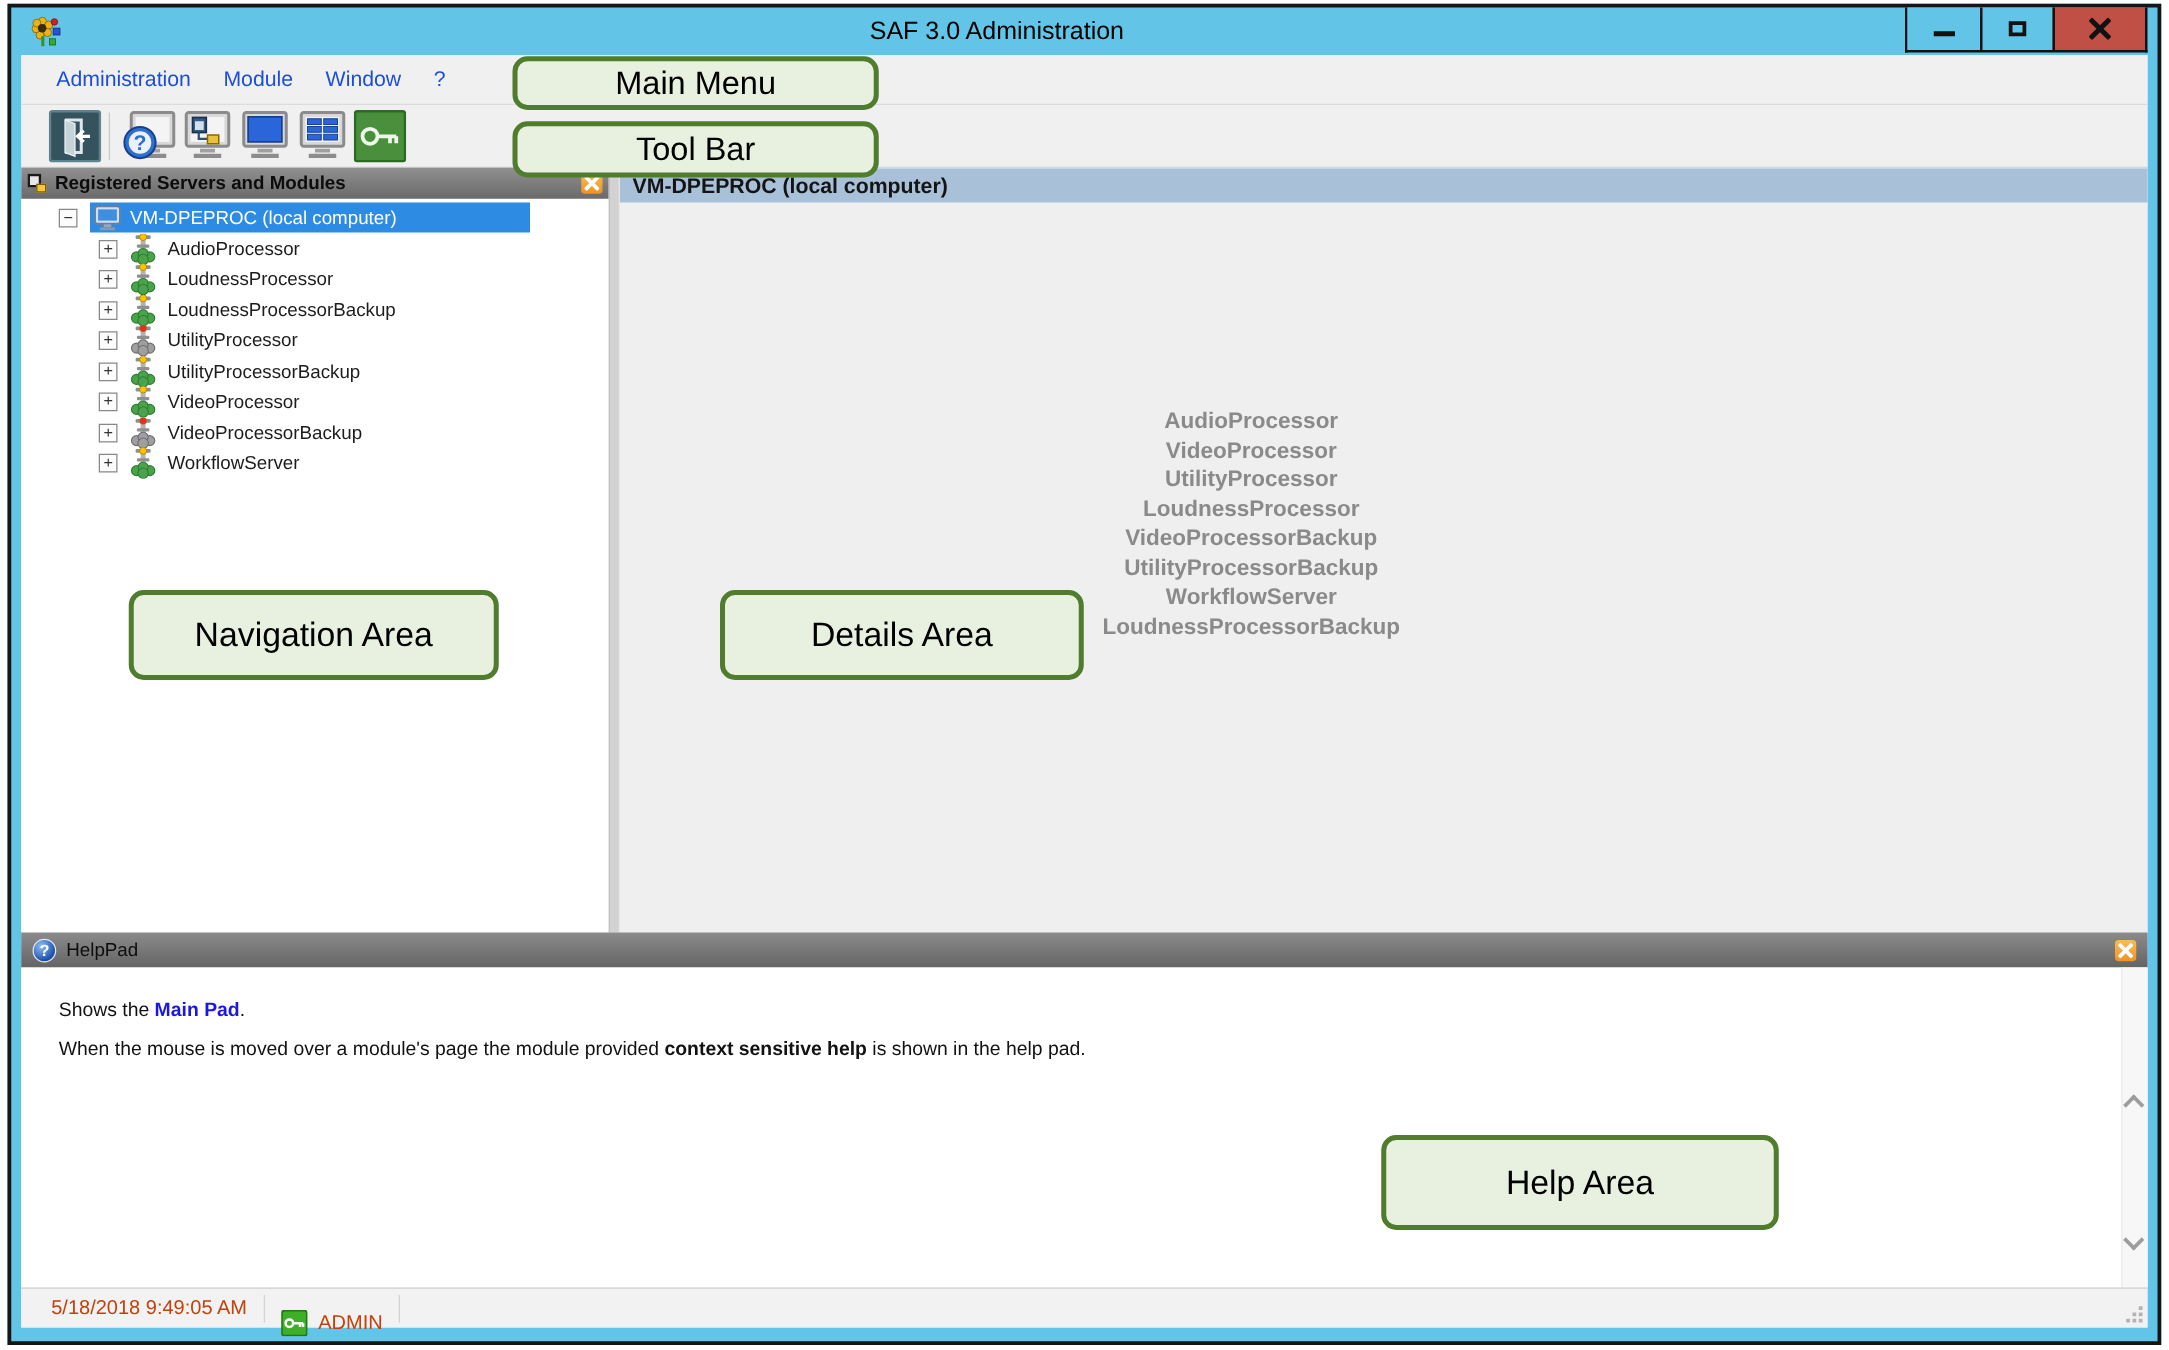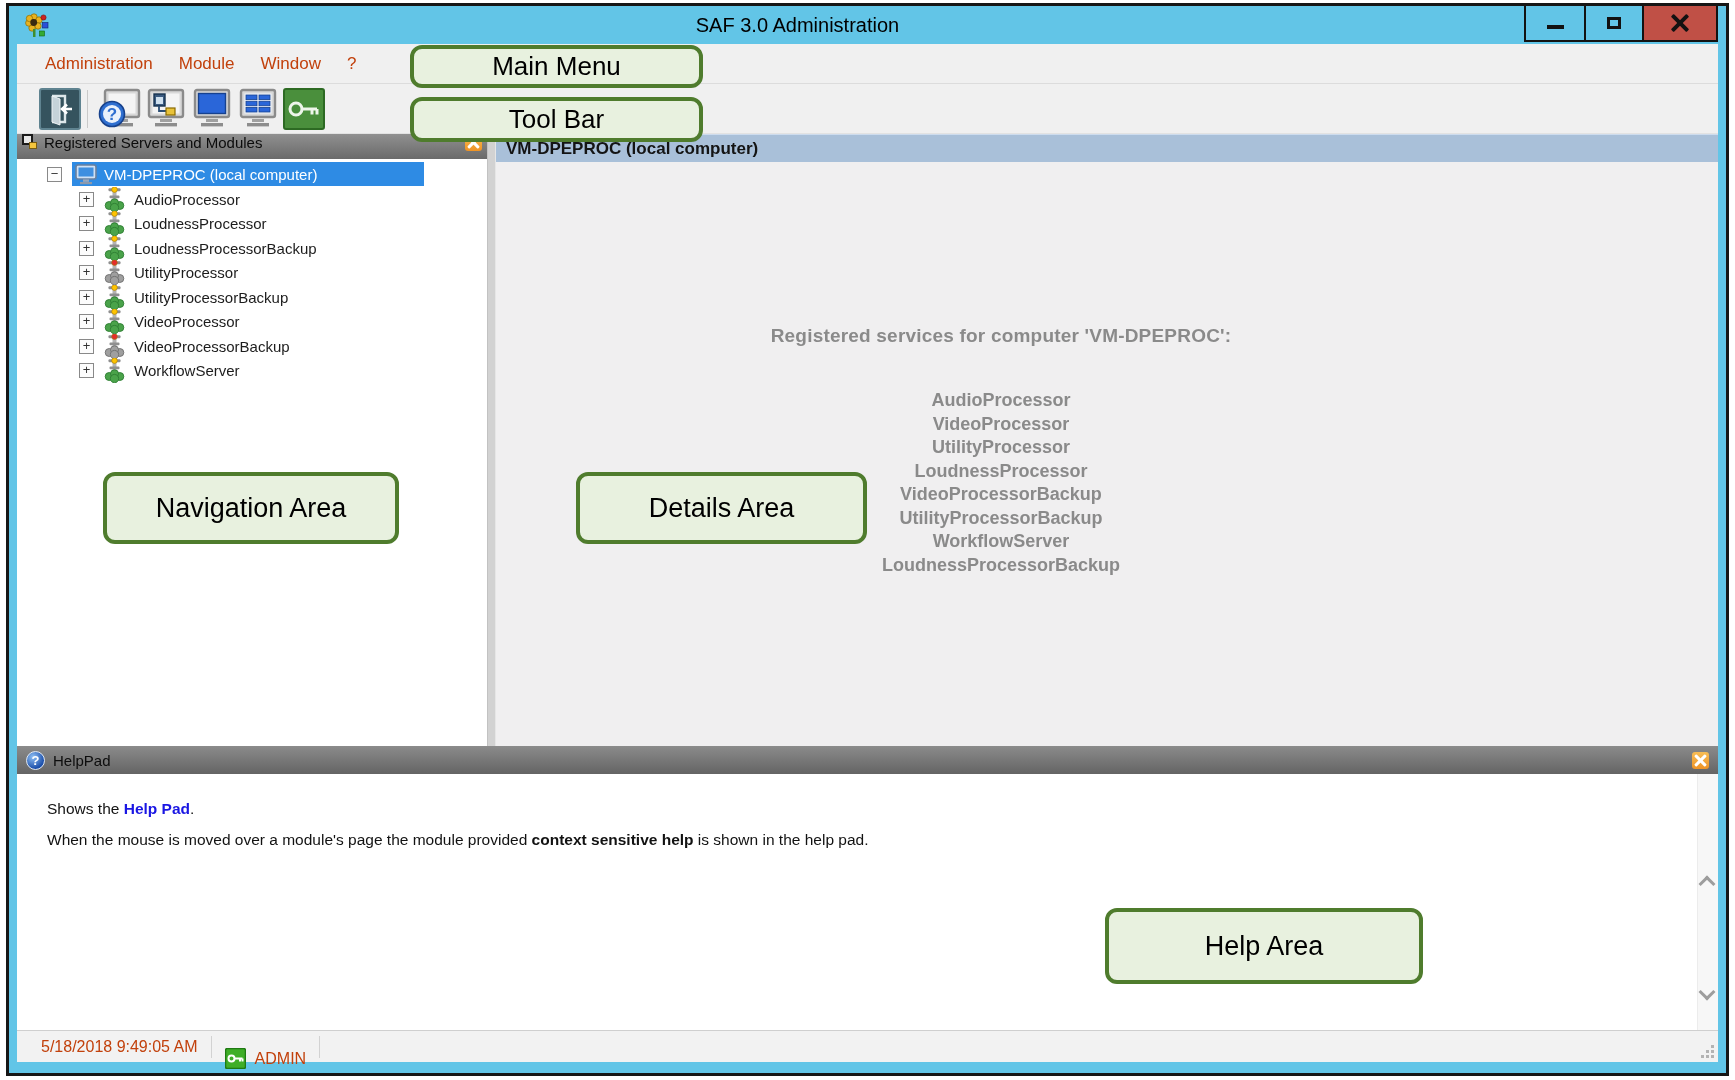--- a/index.html
+++ b/index.html
@@ -27,33 +27,33 @@
              width:22px; height:4px; background:#121212; border-radius:1px; }
   .glyph-close:before { transform:rotate(45deg); }
   .glyph-close:after  { transform:rotate(-45deg); }
 
   
   .client { position:absolute; left:8px; right:8px; top:38px; bottom:11px;
             background:#f0f0f0; display:flex; flex-direction:column; }
 
   .menubar { height:40px; background:#f0f0f0; border-bottom:1px solid #dcdcdc;
              display:flex; align-items:center; padding-left:15px; }
-  .menu-item { padding:0 13px; font-size:17px; color:#c2410c; line-height:40px; }
+  .menu-item { padding:0 13px; font-size:17px; color:#1d4ed8; line-height:40px; }
 
   .toolbar { height:50px; background:#f0f0f0; border-bottom:1px solid #e2e2e2;
              display:flex; align-items:center; padding-left:20px; }
   .tool-btn { width:46px; height:46px; display:flex; align-items:center; justify-content:center; }
   .tool-sep { width:1px; height:38px; background:#c9c9c9; margin:0 9px 0 4px; }
 
   
   .main { flex:1; display:flex; min-height:0; }
 
   .nav-panel { width:470px; background:#ffffff; display:flex; flex-direction:column; }
   .panel-header { height:25px; background:linear-gradient(#909090,#6a6a6a);
-                  display:flex; align-items:flex-start; padding:0 5px; font-size:15px; color:#0c0c0c; }
+                  display:flex; align-items:center; padding:0 5px; font-size:15px; color:#0c0c0c;font-weight:bold; }
   .panel-header .hd-title { margin-left:7px; flex:1; }
   .dock-icon { position:relative; width:15px; height:15px; }
   .dock-icon .w { position:absolute; left:0; top:0; width:11px; height:11px;
                   background:#e8e8e8; border:2px solid #1a1a1a; }
   .dock-icon .y { position:absolute; right:0; bottom:0; width:8px; height:7px;
                   background:#f4c53d; border:1px solid #7a5c10; }
   .orange-close { width:17px; height:17px; border-radius:3px;
                   background:linear-gradient(#f8bd55,#ee9325); position:relative; }
   .orange-close:before,.orange-close:after { content:""; position:absolute; left:1px; top:7px;
                   width:15px; height:3px; background:#ffffff; border-radius:1px; }
@@ -411,21 +411,20 @@
       </div>
 
       <div class="splitter"></div>
 
       <div class="details-panel">
         <div class="details-header">
           <span>VM-DPEPROC (local computer)</span>
         </div>
         <div class="details-body">
           <div class="services-block">
-            <div class="services-message">Registered services for computer 'VM-DPEPROC':</div>
 
               <div class="service-item">AudioProcessor</div>
 
               <div class="service-item">VideoProcessor</div>
 
               <div class="service-item">UtilityProcessor</div>
 
               <div class="service-item">LoudnessProcessor</div>
 
               <div class="service-item">VideoProcessorBackup</div>
@@ -440,21 +439,21 @@
         </div>
       </div>
     </div>
 
     <div class="helppad-bar">
       <div class="qmark">?</div>
       <div class="helppad-title">HelpPad</div>
       <div class="orange-close"></div>
     </div>
     <div class="help-body">
-      <div class="help-line l1"><span>Shows the </span><span class="help-link">Help Pad</span><span>.</span></div>
+      <div class="help-line l1"><span>Shows the </span><span class="help-link">Main Pad</span><span>.</span></div>
       <div class="help-line l2"><span>When the mouse is moved over a module's page the module provided </span><span class="help-bold">context sensitive help</span><span> is shown in the help pad.</span></div>
       <div class="v-scroll">
         <div class="chev up"></div>
         <div class="chev down"></div>
       </div>
     </div>
 
     <div class="statusbar">
       <span>5/18/2018 9:49:05 AM</span>
       <div class="sb-sep"></div>

